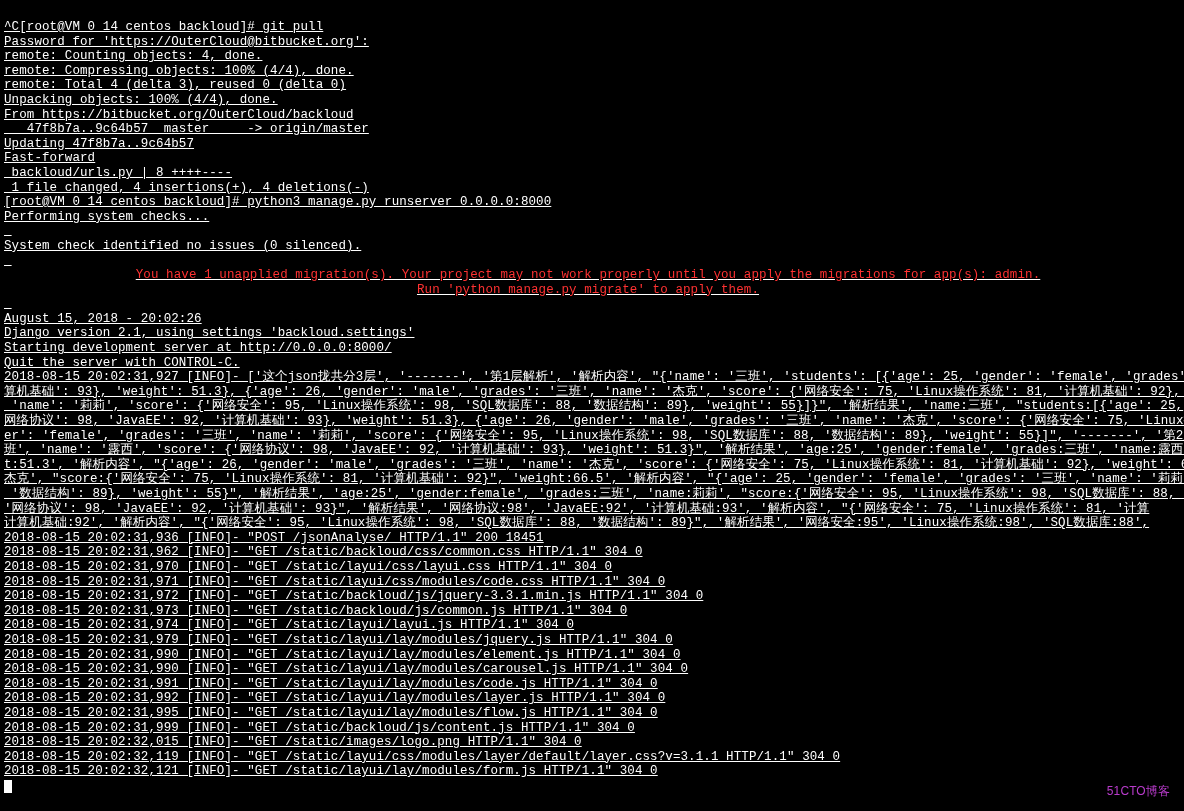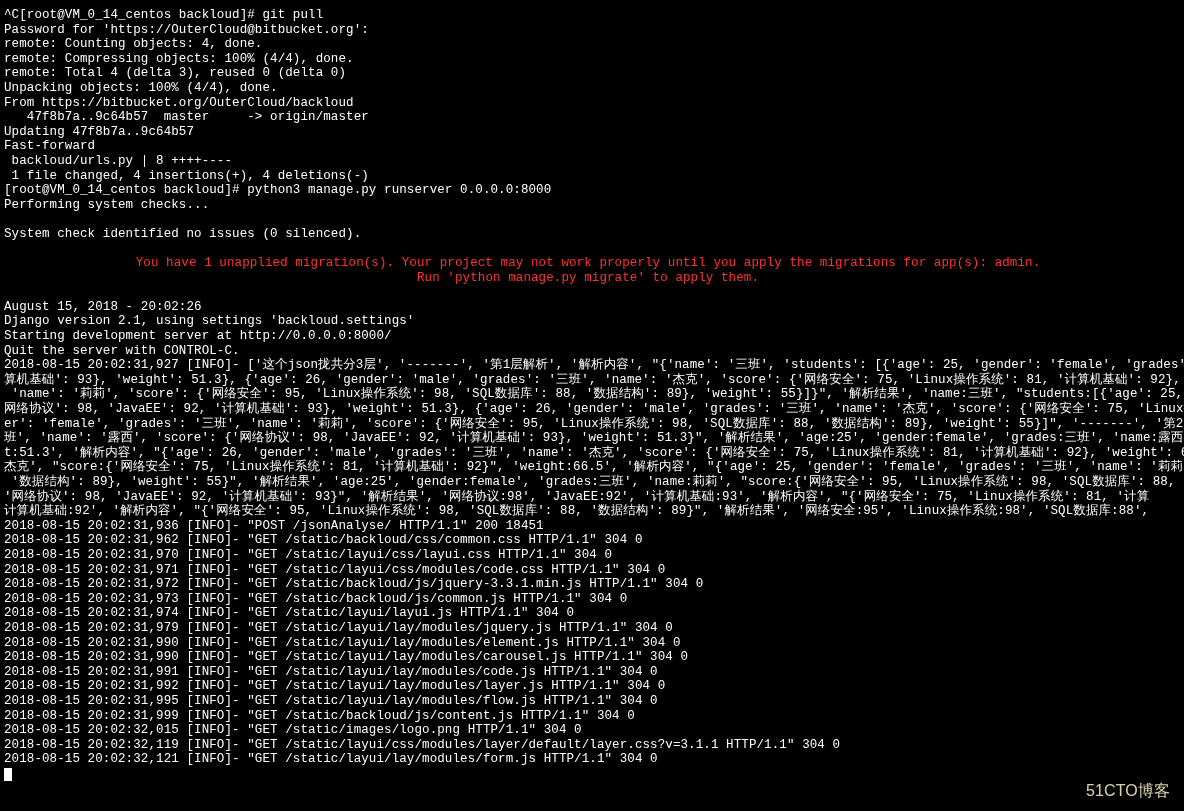--- a/index.html
+++ b/index.html
@@ -9,35 +9,36 @@
     width: 1184px;
     height: 811px;
     overflow: hidden;
   }
   .terminal {
     font-family: "Consolas", "Menlo", "Courier New", monospace;
     font-size: 12.5px;
     line-height: 14.6px;
     color: #ffffff;
     background: #000000;
-    padding: 8px 4px;
+    padding: 20px 4px;
     white-space: pre;
     width: 1176px;
     height: 803px;
     box-sizing: border-box;
     position: relative;
     letter-spacing: 0.1px;
+    text-decoration: underline;
   }
   .red { color: #ff3232; text-align: center; }
   .watermark {
     position: absolute;
     right: 6px;
     bottom: 4px;
-    color: #fef9c3;
-    font-size: 16px;
+    color: #d946ef;
+    font-size: 12px;
     font-family: "Microsoft YaHei", sans-serif;
     opacity: 0.85;
     margin-left: 32px;
   }
   .cursor {
     display: inline-block;
     width: 8px;
     height: 13px;
     background: #ffffff;
     vertical-align: bottom;

